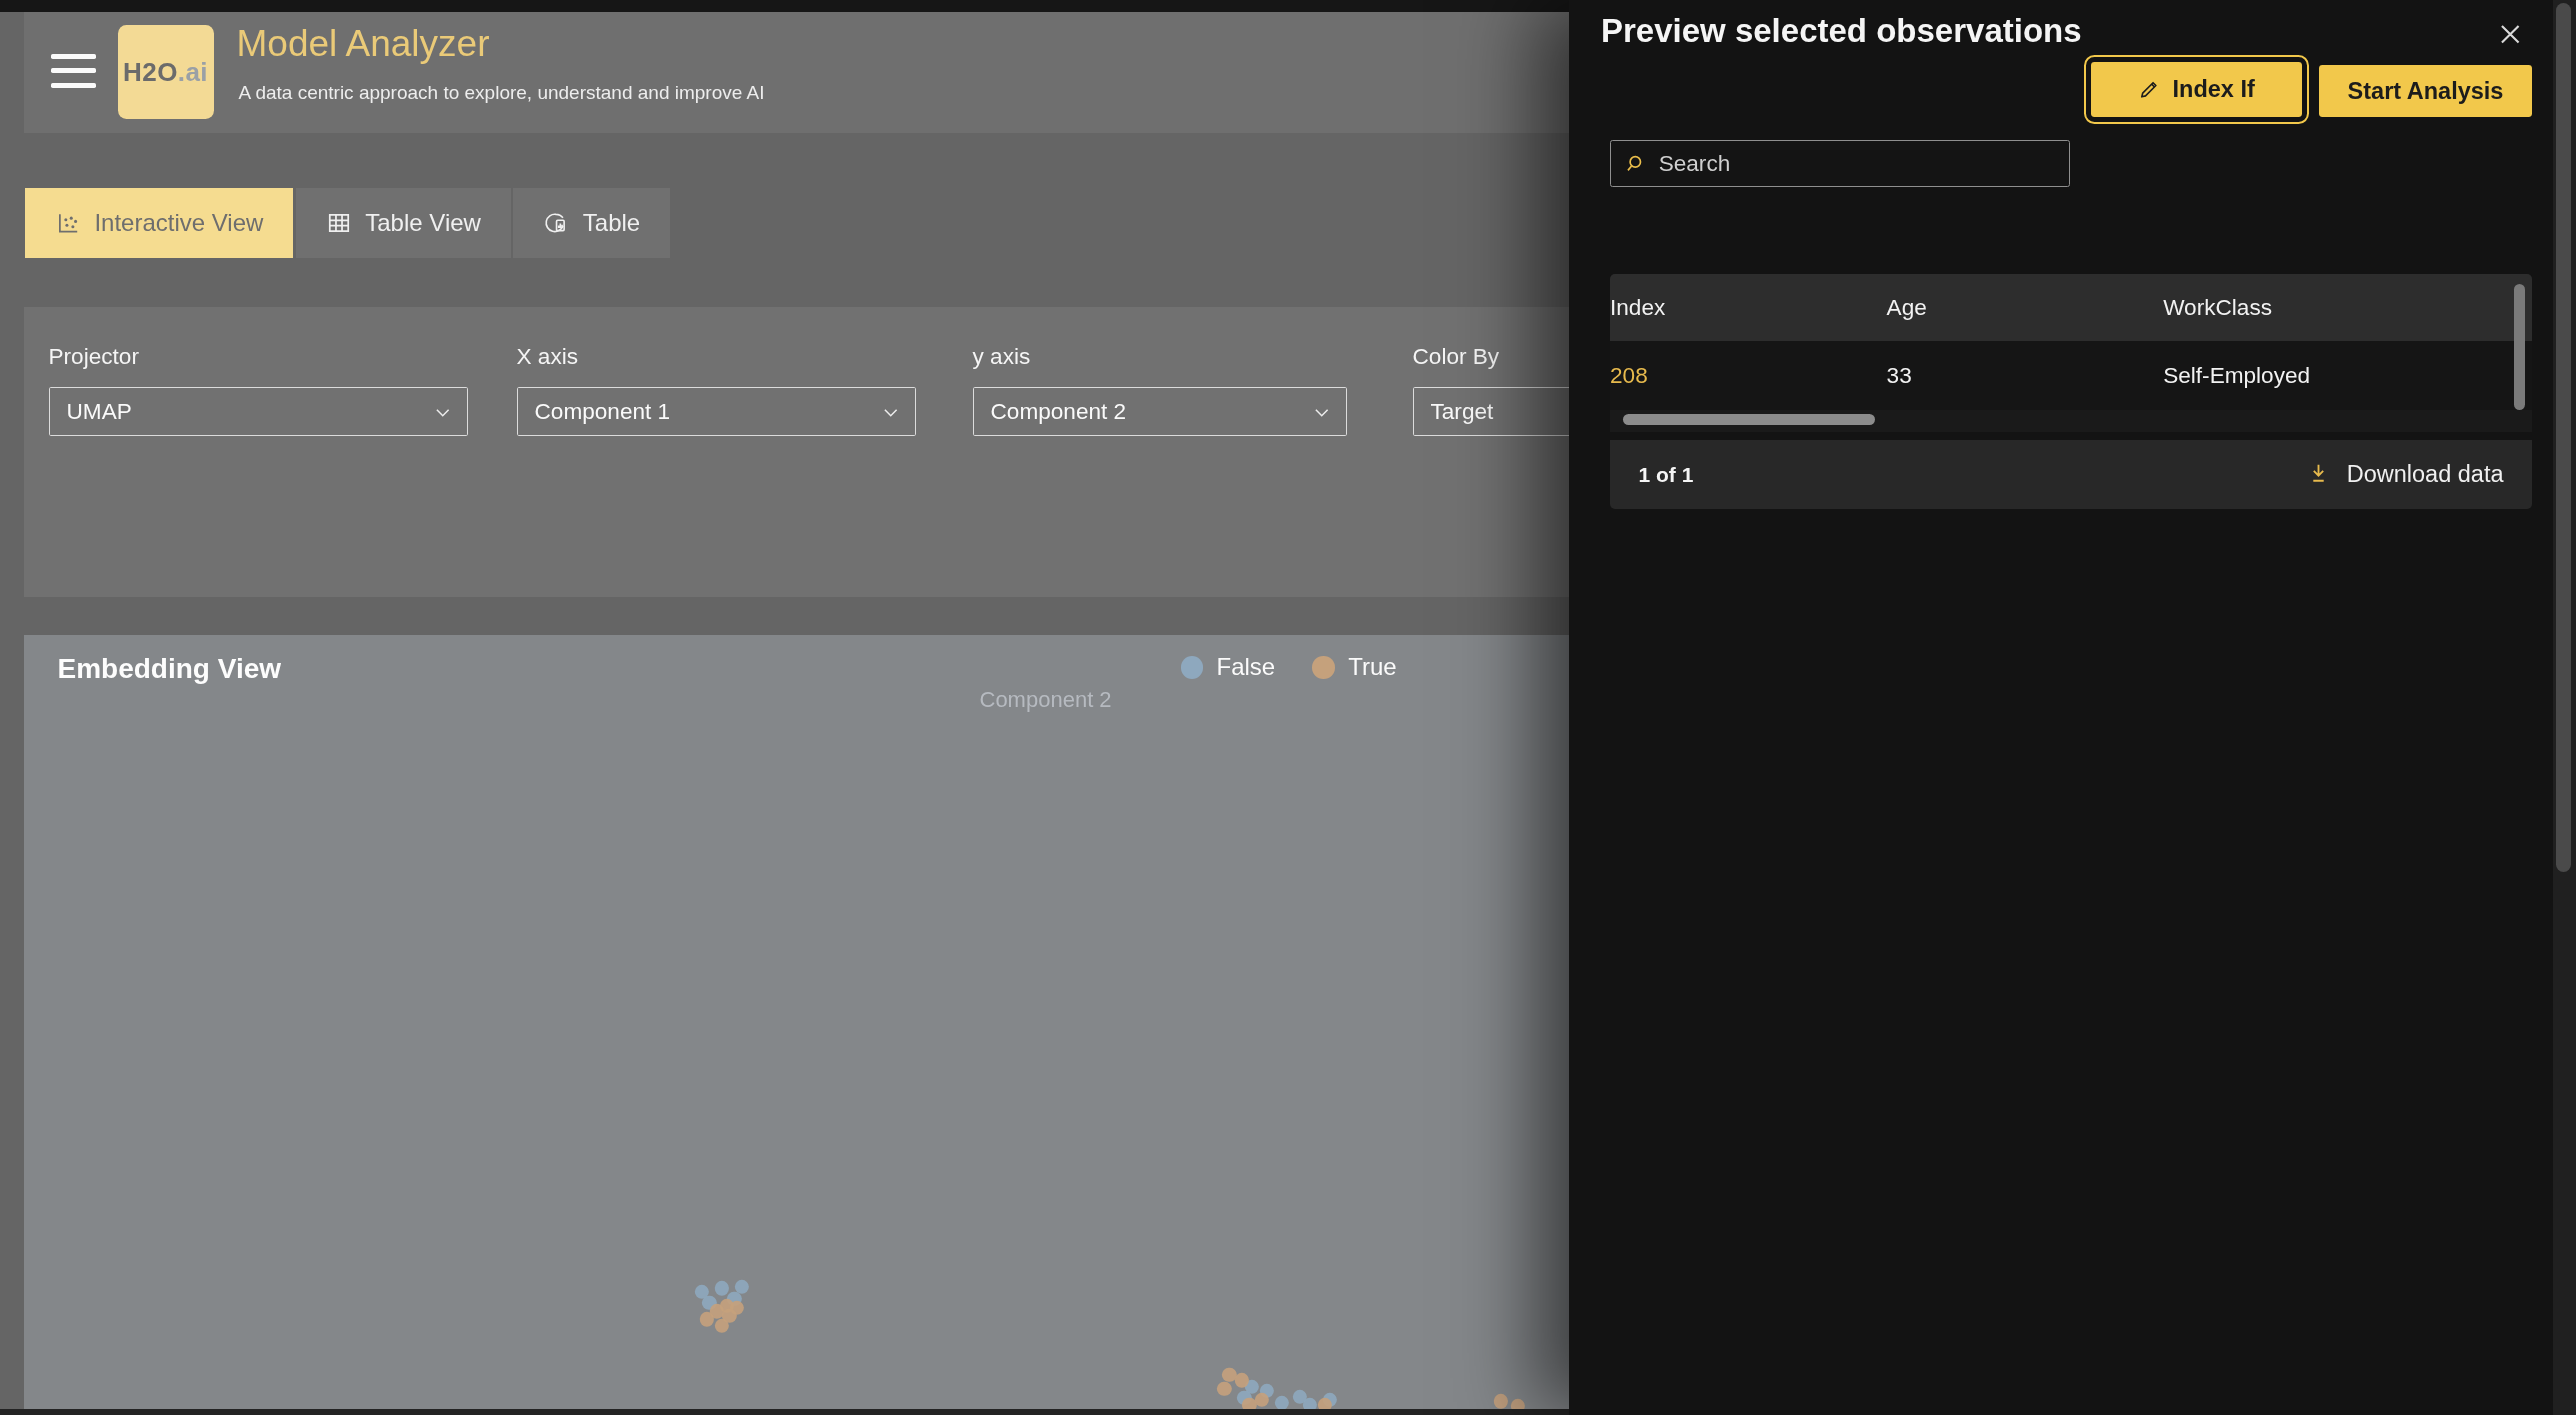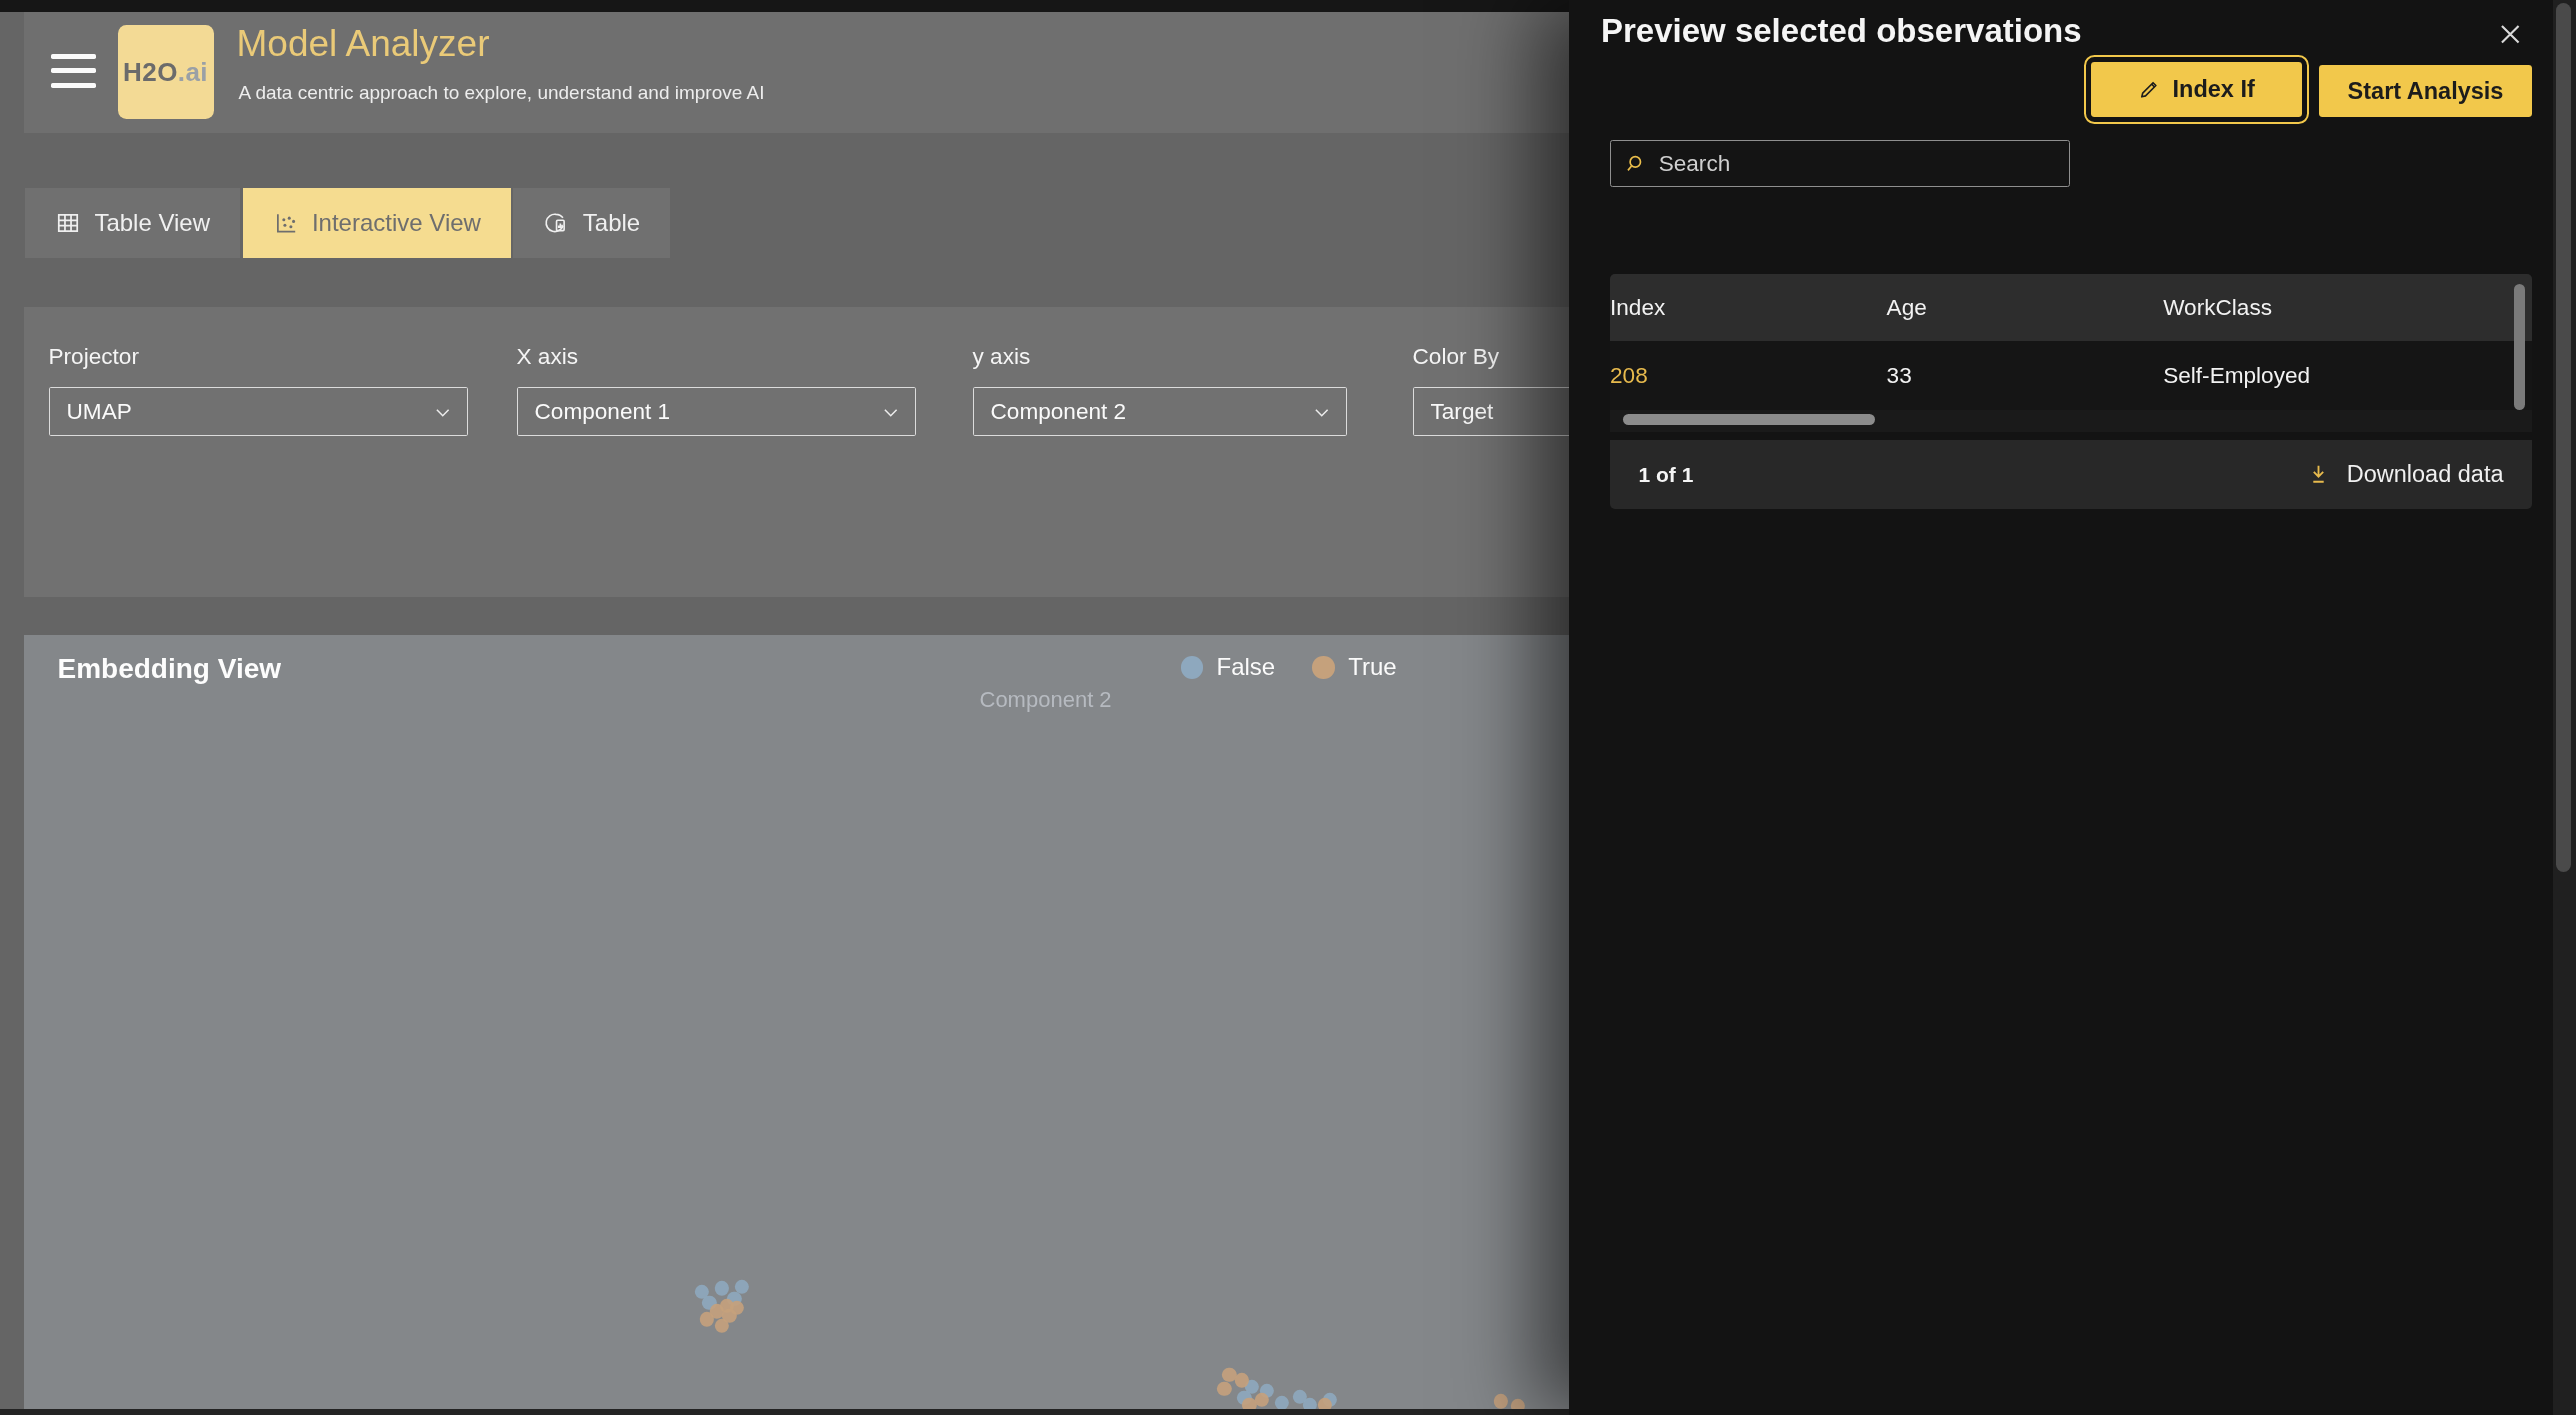--- a/index.html
+++ b/index.html
@@ -59,21 +59,21 @@
   .tbl-row { display:flex; height:69px; background:#151515; align-items:center; }
   .col { font-size:22.6px; color:#f2f2f2; }
   .col-0 { width:30%; } .col-1 { width:30%; } .col-2 { width:40%; }
   .cell-index { color:#e7ba4d; }
   .hscroll { position:relative; height:22px; background:#1a1a1a; }
   .hscroll .thumb { position:absolute; left:13.4px; top:4.2px; width:252px; height:11px; border-radius:5.9px; background:#8c8c8c; cursor:pointer; }
   .vscroll { position:absolute; right:6.7px; top:10px; width:11.7px; height:126px; border-radius:5.9px; background:#7a7a7a; cursor:pointer; }
   .tbl-gap { height:8.4px; background:#131313; }
   .tbl-footer { height:69px; background:#282828; border-radius:0 0 5px 5px; display:flex; align-items:center; justify-content:space-between; padding:0 28.5px; }
   .pg { font-size:21px; font-weight:bold; color:#f5f5f5; }
-  .dl { display:flex; align-items:center; gap:16px; font-size:23.5px; color:#f0f0f0; cursor:pointer; }
+  .dl { display:flex; gap:16px; font-size:23.5px; color:#f0f0f0; cursor:pointer; }
   .dl svg { width:25px; height:25px; }
 
   .page-scrollbar { position:absolute; right:0; top:0; width:23.5px; height:1415px; background:#202020; z-index:9; }
   .page-scrollbar .thumb { position:absolute; left:3.4px; top:3.4px; width:15px; height:869px; border-radius:7.5px; background:#4a4a4a; cursor:pointer; }
 </style>
 </head>
 <body>
 
 <div class="stage">
 
@@ -87,37 +87,37 @@
       </div>
     <div class="logo">
       <span class="strong">H2O</span>
         <span class="light">.ai</span>
     </div>
     <div class="hdr-title">Model Analyzer</div>
     <div class="hdr-sub">A data centric approach to explore, understand and improve AI</div>
   </header>
 
   <nav class="tabs">
-    <div class="tab">
-      <svg viewBox="0 0 24 24" fill="none" stroke="currentColor" stroke-width="1.6">
-          <rect x="3.5" y="4.5" width="17" height="15"></rect>
-          <path d="M3.5 9.5h17M3.5 14.5h17M9.2 4.5v15M14.8 4.5v15"></path>
-        </svg>
-      <span>Table View</span>
-    </div>
     <div class="tab tab--selected">
       <svg viewBox="0 0 24 24" fill="none" stroke="currentColor" stroke-width="1.6">
           <path d="M4.5 4v16h16"></path>
           <circle cx="10" cy="9" r="1.4" fill="currentColor" stroke="none"></circle>
           <circle cx="15" cy="7.5" r="1.4" fill="currentColor" stroke="none"></circle>
           <circle cx="19" cy="10.5" r="1.4" fill="currentColor" stroke="none"></circle>
           <circle cx="11" cy="14" r="1.4" fill="currentColor" stroke="none"></circle>
           <circle cx="16.5" cy="15.5" r="1.4" fill="currentColor" stroke="none"></circle>
         </svg>
       <span>Interactive View</span>
+    </div>
+    <div class="tab">
+      <svg viewBox="0 0 24 24" fill="none" stroke="currentColor" stroke-width="1.6">
+          <rect x="3.5" y="4.5" width="17" height="15"></rect>
+          <path d="M3.5 9.5h17M3.5 14.5h17M9.2 4.5v15M14.8 4.5v15"></path>
+        </svg>
+      <span>Table View</span>
     </div>
     <div class="tab">
       <svg viewBox="0 0 24 24" fill="none" stroke="currentColor" stroke-width="1.5">
           <path d="M18.5 14.5A8 8 0 1 1 12 4a8 8 0 0 1 6.4 3.2"></path>
           <rect x="12.5" y="9.5" width="7" height="9.5" rx="1"></rect>
           <path d="M14.5 16.5v-2.2M16 16.5v-4M17.6 16.5v-3"></path>
         </svg>
       <span>Table</span>
     </div>
   </nav>

